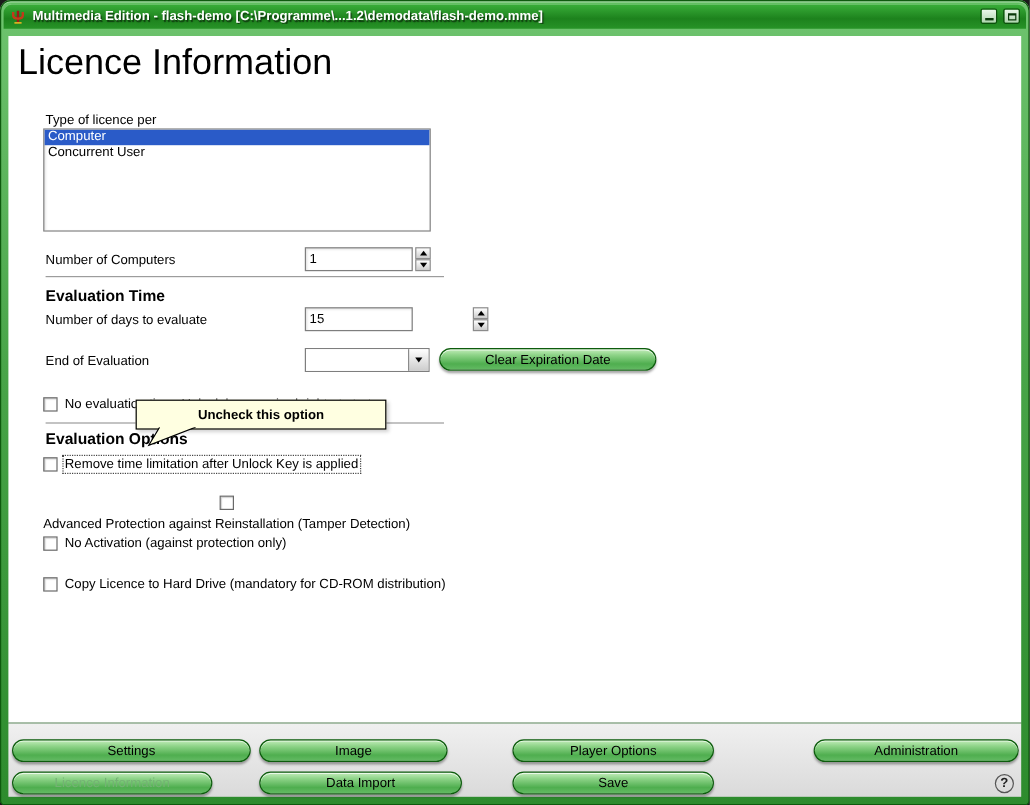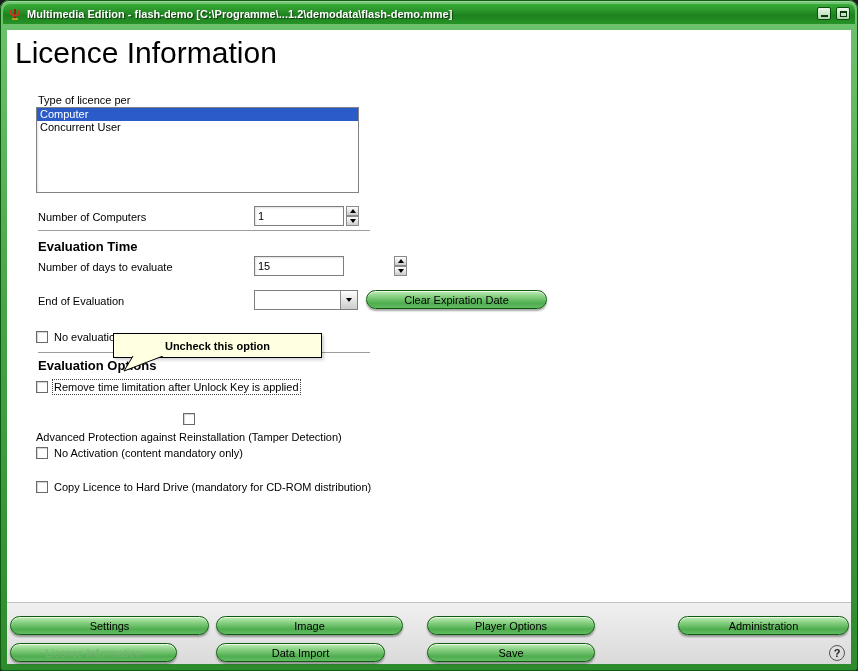--- a/index.html
+++ b/index.html
@@ -177,32 +177,32 @@
         <span class="cb-label focused">Remove time limitation after Unlock Key is applied</span>
       </div>
 
       <div class="cb-row" style="left:29px;top:383px;flex-direction:column;">
         <span class="cb"></span>
         <span class="cb-label">Advanced Protection against Reinstallation (Tamper Detection)</span>
       </div>
 
       <div class="cb-row" style="left:29px;top:416px;">
         <span class="cb"></span>
-        <span class="cb-label">No Activation (content mandatory only)</span>
+        <span class="cb-label">No Activation (against protection only)</span>
       </div>
 
       <div class="cb-row" style="left:29px;top:450px;">
         <span class="cb"></span>
         <span class="cb-label">Copy Licence to Hard Drive (mandatory for CD-ROM distribution)</span>
       </div>
     </div>
 
     <div class="bottombar">
       <button class="gbtn" style="left:3px;top:13px;width:199px;">Settings</button>
-      <button class="gbtn" style="left:209px;top:13px;width:187px;">Image</button>
+      <button class="gbtn" style="left:209px;top:13px;width:157px;">Image</button>
       <button class="gbtn" style="left:420px;top:13px;width:168px;">Player Options</button>
       <button class="gbtn" style="left:671px;top:13px;width:171px;">Administration</button>
 
       <button class="gbtn disabled" style="left:3px;top:40px;width:167px;">Licence Information</button>
       <button class="gbtn" style="left:209px;top:40px;width:169px;">Data Import</button>
       <button class="gbtn" style="left:420px;top:40px;width:168px;">Save</button>
 
       <button class="help-btn" style="left:822px;top:42px;">?</button>
     </div>
 

